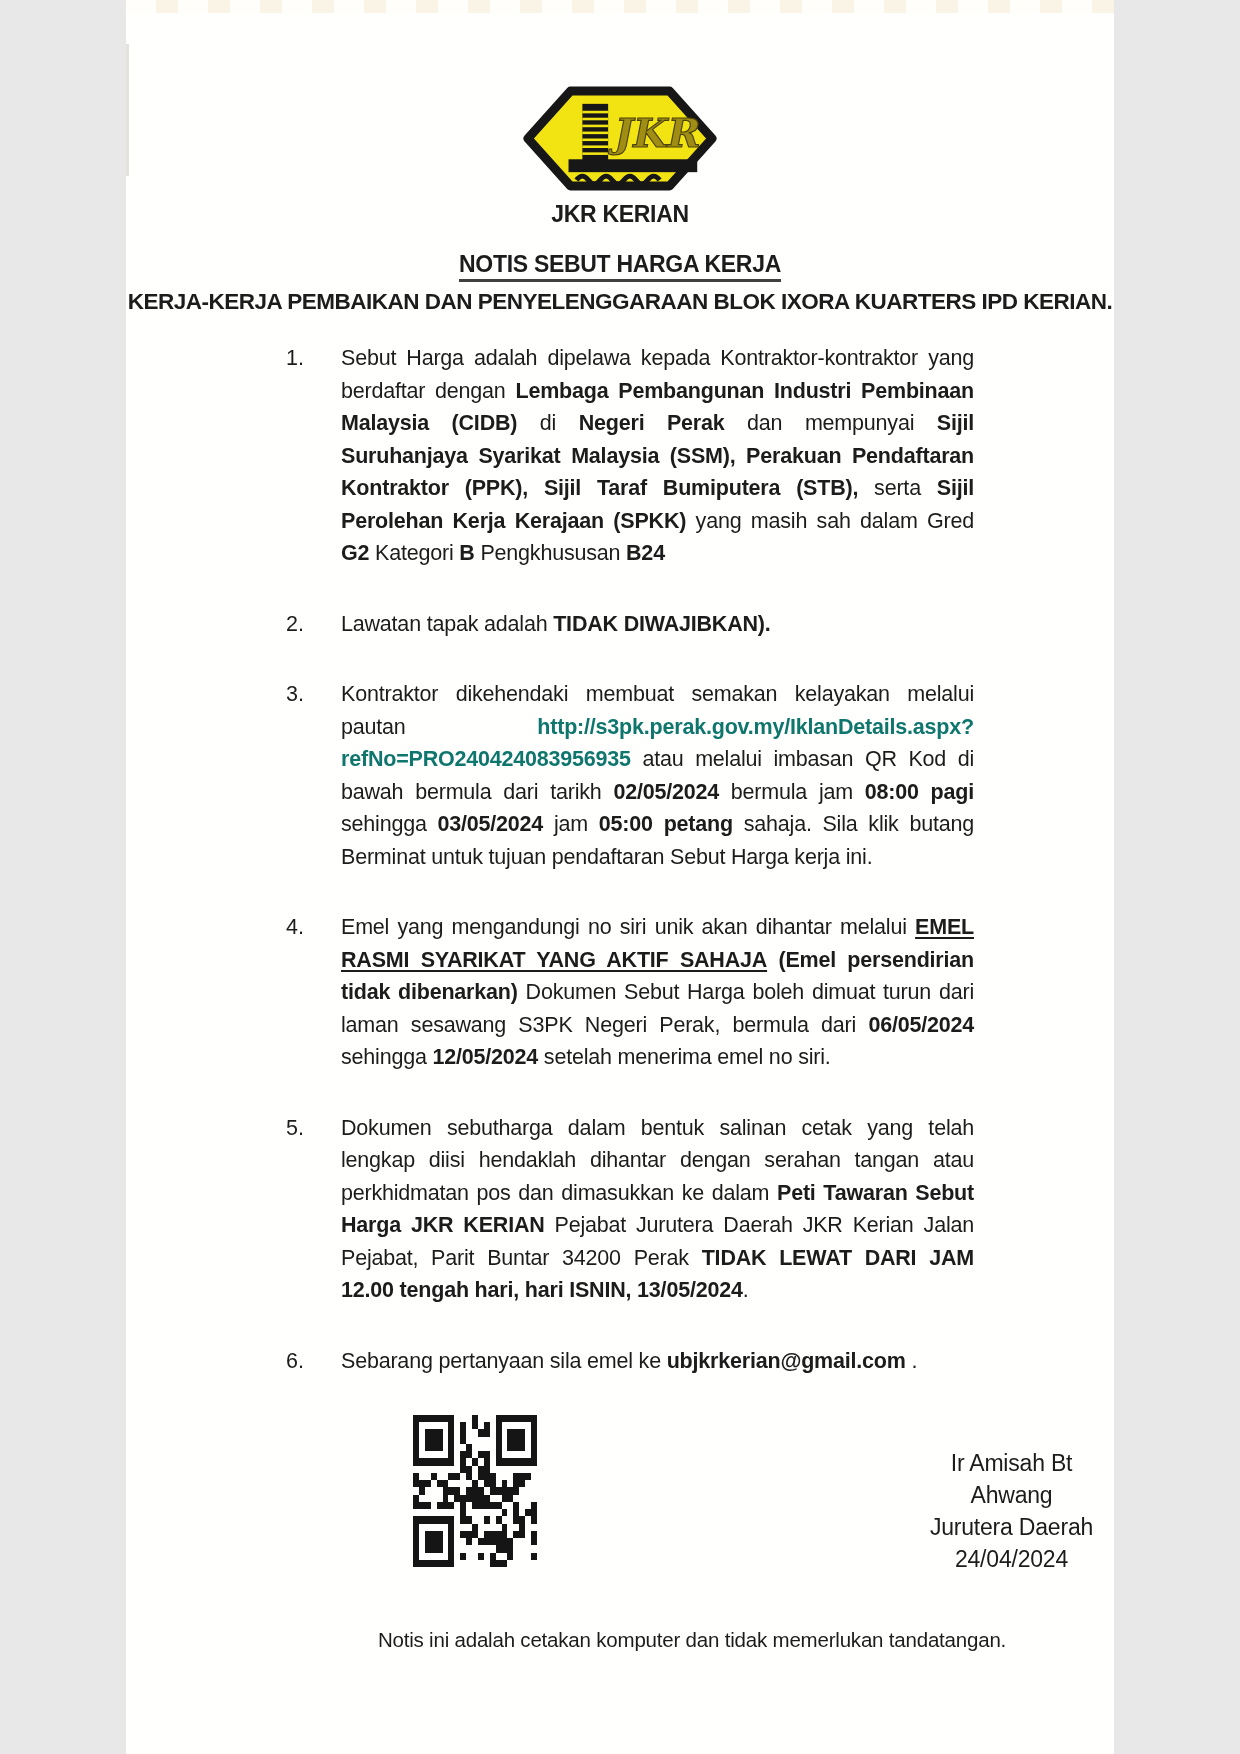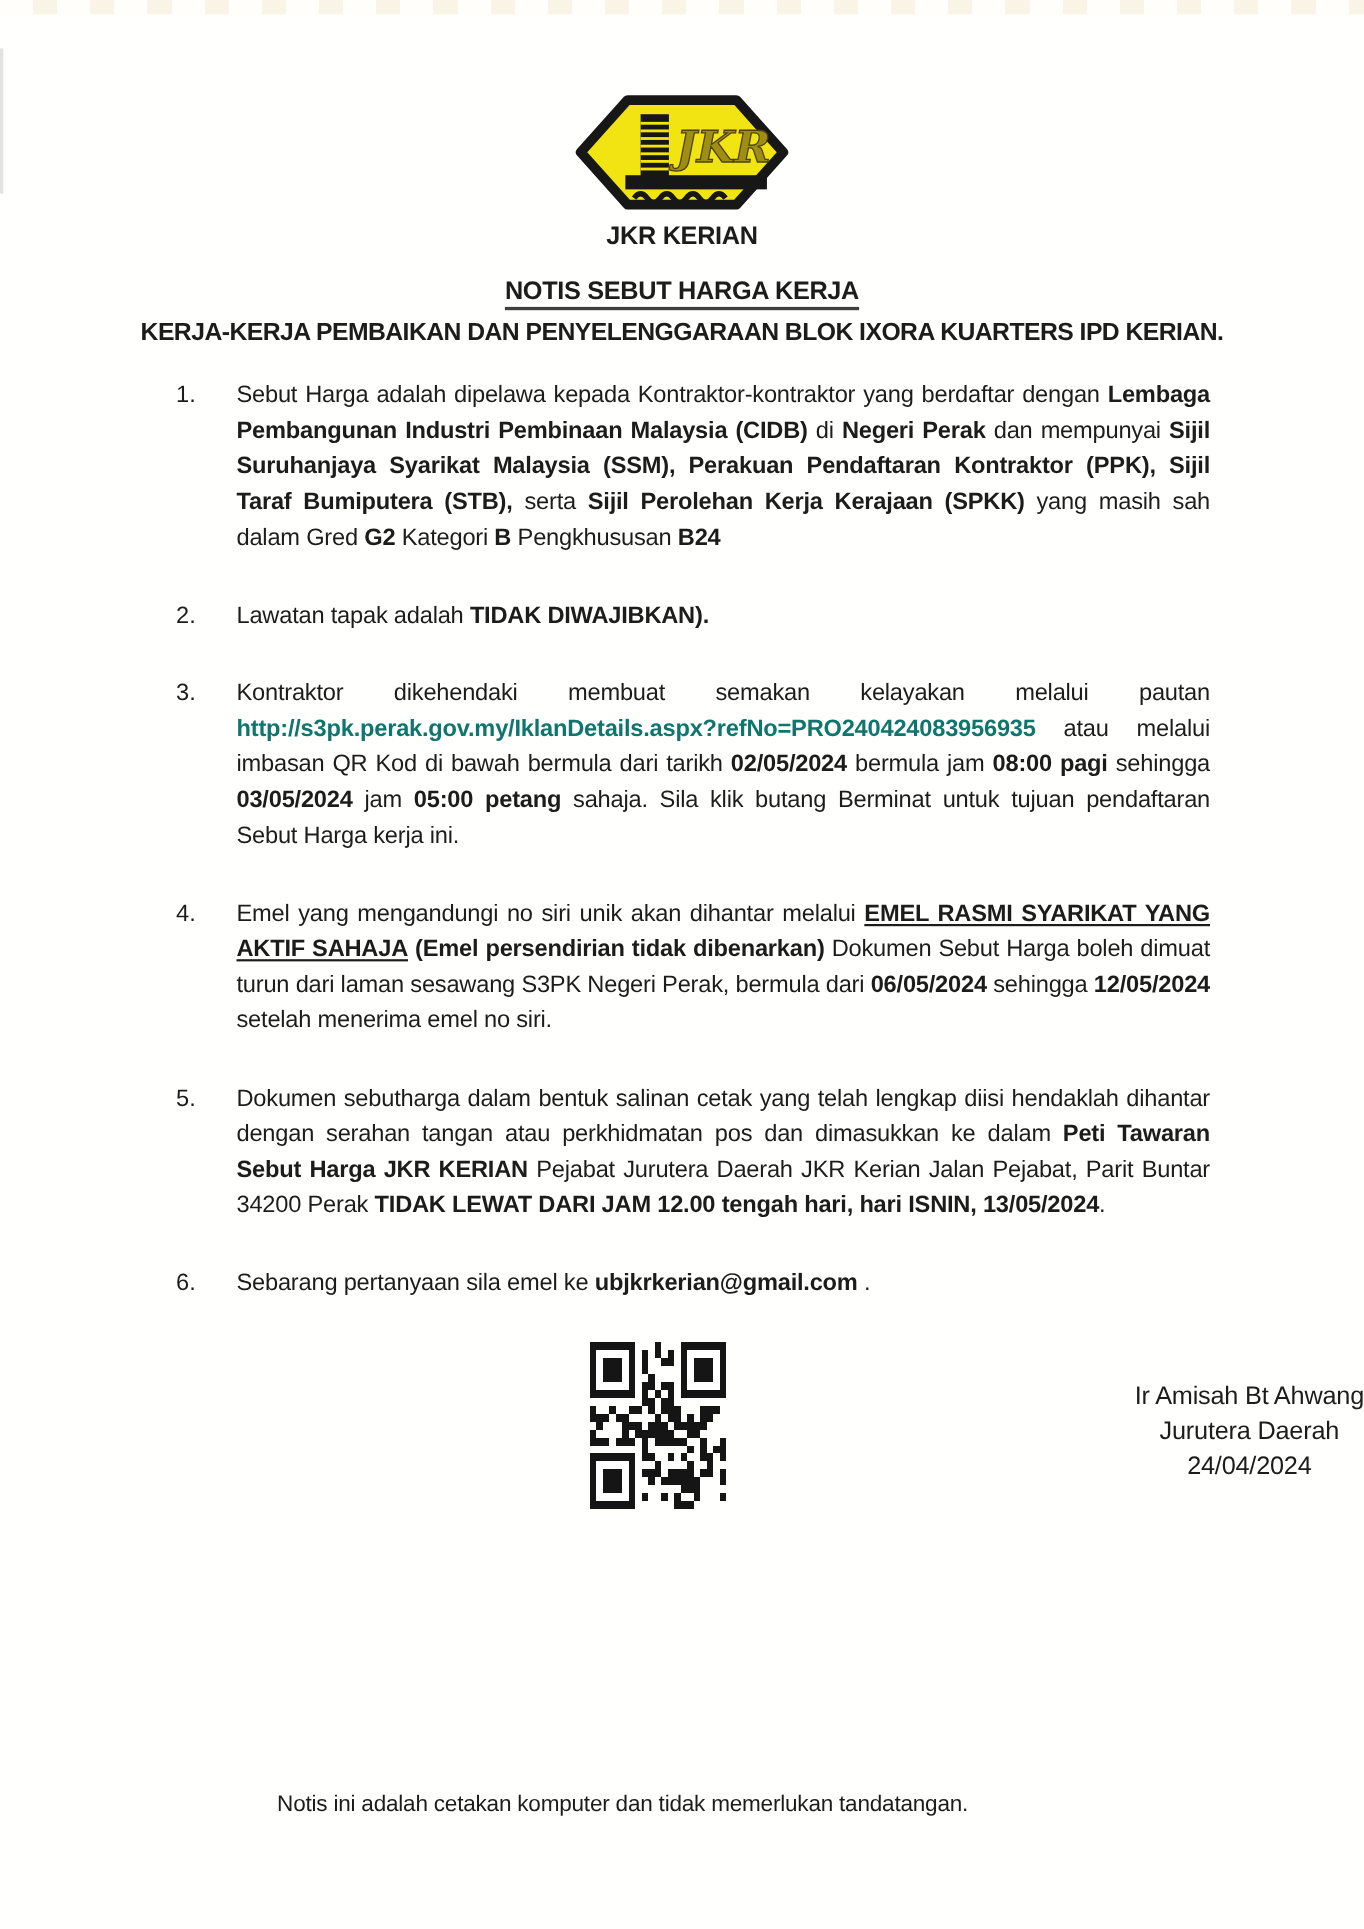--- a/index.html
+++ b/index.html
@@ -1,17 +1,17 @@
 <!DOCTYPE html>
 <html><head>
 <meta charset="utf-8">
 <style>
   html,body{margin:0;padding:0;background:#e8e8e8;}
   .page{
-    position:relative;width:1240px;height:1754px;margin:0 auto;
+    position:relative;width:988px;height:1754px;margin:0 auto;
     background:#fffffd;color:#1c1c1c;overflow:hidden;
     font-family:"Liberation Sans", sans-serif;
   }
   
   .scan-band{position:absolute;top:0;left:0;right:0;height:13px;background:#faf4e6;}
   .scan-band::after{content:"";position:absolute;inset:0;
     background:repeating-linear-gradient(90deg, rgba(255,255,252,.95) 0 30px, rgba(250,244,230,.2) 30px 52px);}
   .scan-sliver{position:absolute;left:0;top:44px;width:3px;height:132px;background:#cfccc6;opacity:.55;}
 
   header{padding-top:84px;text-align:center;}
@@ -24,21 +24,21 @@
 
   .items{margin:27px 140px 0 160px;}
   .li-row{display:flex;margin-bottom:38px;}
   .li-num{flex:none;width:55px;font-size:21.5px;line-height:32.5px;}
   .li-body{flex:1;font-size:21.5px;line-height:32.5px;text-align:justify;letter-spacing:-0.2px;}
   .li-note{margin:-4px 0 40px 55px;text-align:center;font-weight:700;font-size:21.5px;letter-spacing:-0.2px;}
   .b{font-weight:700;}
   .u{text-decoration:underline;text-underline-offset:3px;}
   .link{color:#0f766e;font-weight:700;text-decoration:none;cursor:pointer;}
 
-  .bottom-row{display:flex;align-items:flex-start;margin:16px 0 0 287px;justify-content:flex-end;}
+  .bottom-row{display:flex;align-items:flex-start;margin:16px 0 0 287px;}
   .qr{flex:none;}
   .signature{margin-left:372px;margin-top:32px;text-align:center;font-size:23px;line-height:32px;letter-spacing:-0.2px;}
   .footer{position:absolute;top:1628px;left:0;width:1132px;text-align:center;font-size:20.5px;letter-spacing:-0.2px;}
 </style>
 </head>
 <body>
 
 <div class="page">
   <div class="scan-band"></div>
   <div class="scan-sliver"></div>

